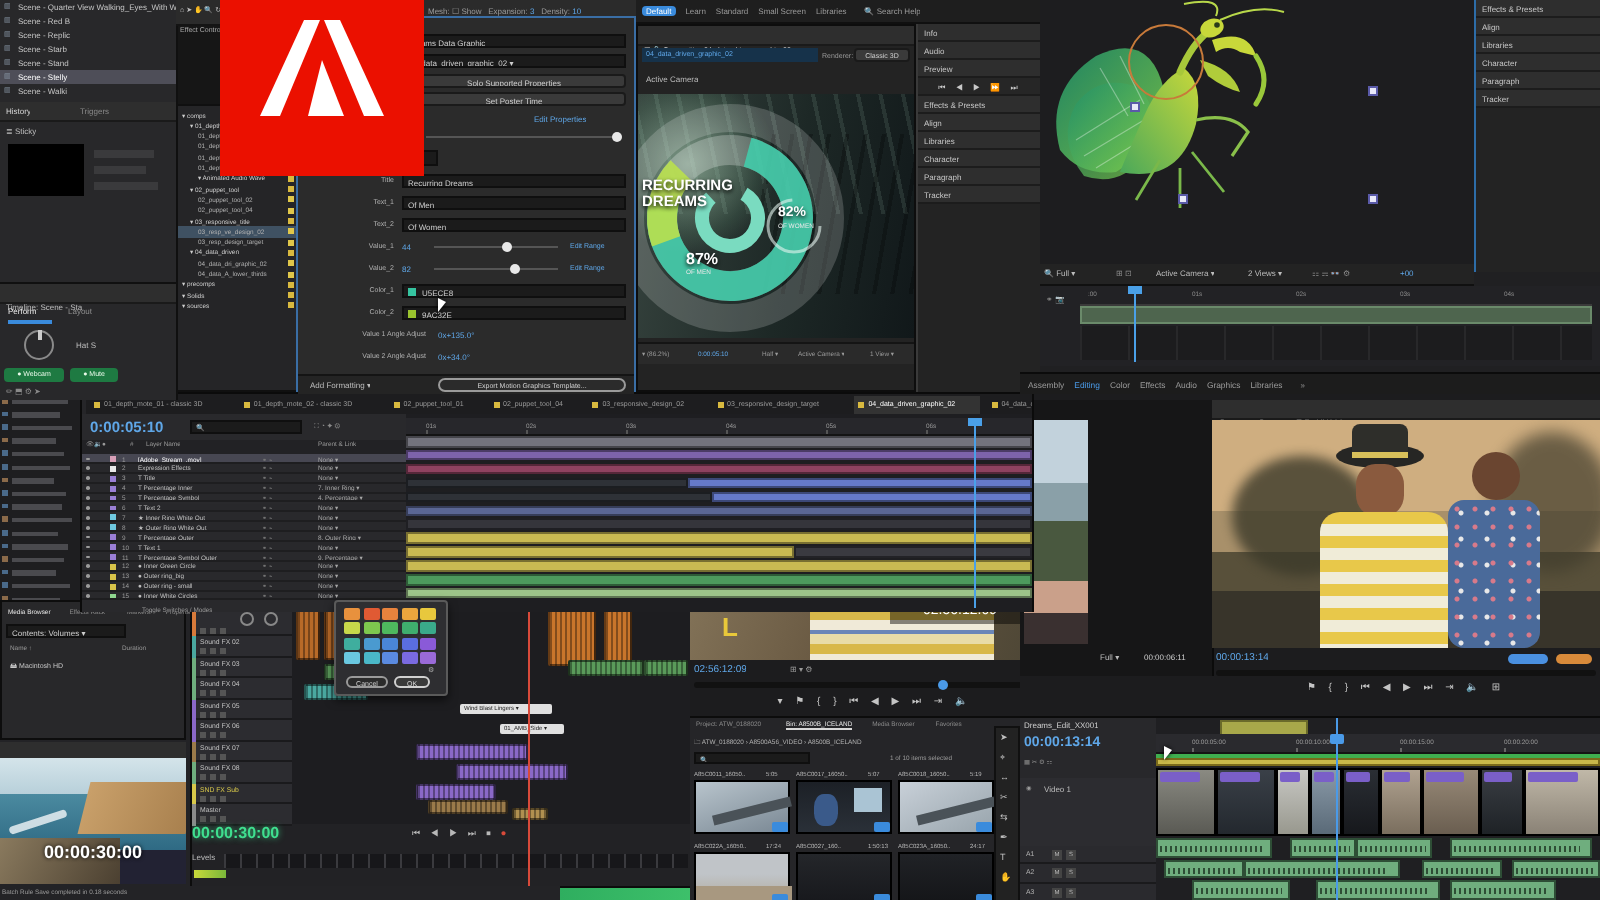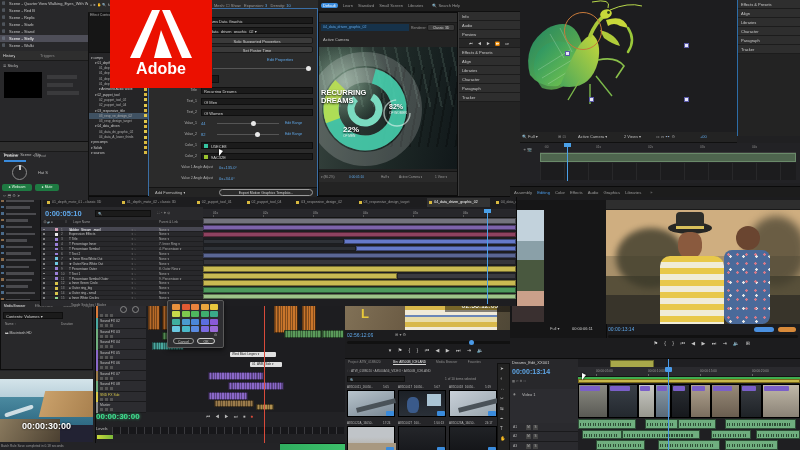--- a/index.html
+++ b/index.html
@@ -928,21 +928,21 @@
         <circle cx="46" cy="62" r="34" fill="none" stroke="rgba(255,255,255,.25)" stroke-width="15"></circle>
         <circle cx="46" cy="62" r="34" fill="none" stroke="#3fd0ad" stroke-width="15" stroke-dasharray="160 54" transform="rotate(-75 46 62)" opacity="0.85"></circle>
         <circle cx="46" cy="62" r="34" fill="none" stroke="#b9e04e" stroke-width="15" stroke-dasharray="38 176" transform="rotate(160 46 62)" opacity="0.9"></circle>
         <circle cx="46" cy="62" r="14" fill="none" stroke="#7adbc0" stroke-width="7" stroke-dasharray="70 18" transform="rotate(-60 46 62)"></circle>
         <circle cx="78" cy="66" r="13" fill="none" stroke="rgba(230,245,240,.6)" stroke-width="1.5" stroke-dasharray="60 22"></circle>
       </svg>
       <div class="abs" style="left:2px;top:42px;font-weight:bold;color:#fff;font-size:7.5px;line-height:8px;text-shadow:0 1px 2px #000;">
         <div>RECURRING</div>
           <div>DREAMS</div>
         </div>
-      <div class="abs" style="left:24px;top:78px;color:#fff;font-size:8px;font-weight:bold;text-shadow:0 1px 2px #000;">22%</div>
+      <div class="abs" style="left:24px;top:78px;color:#fff;font-size:8px;font-weight:bold;text-shadow:0 1px 2px #000;">87%</div>
       <div class="abs" style="left:24px;top:87px;color:#e8e8e8;font-size:3.2px;">OF MEN</div>
       <div class="abs" style="left:70px;top:56px;color:#fff;font-size:7px;font-weight:bold;text-shadow:0 1px 2px #000;">82%</div>
       <div class="abs" style="left:70px;top:64px;color:#e8e8e8;font-size:3.2px;">OF WOMEN</div>
     </div>
 
     <div class="abs" style="left:0;top:158px;width:138px;height:10px;background:#2a2a2a;border-top:1px solid #141414;">
       <span class="t3" style="position:absolute;left:2px;top:3px;">▾ <span>(86.2%)</span></span>
       <span class="t3 blue" style="position:absolute;left:30px;top:3px;">0:00:05:10</span>
       <span class="t3" style="position:absolute;left:62px;top:3px;"><span>Half</span> ▾</span>
       <span class="t3" style="position:absolute;left:80px;top:3px;"><span>Active Camera</span> ▾</span>
@@ -1055,16 +1055,15 @@
       </span>
     <span class="t" style="color:#8a8a8a;margin-left:4px;">»</span>
   </div>
 
   <div class="abs" style="left:110px;top:0;width:102px;height:88px;background:#eb1000;z-index:40;">
     <svg width="102" height="58" viewBox="0 0 102 58" class="abs" style="left:0;top:4px;">
       <polygon points="20,54 42,6 50,6 30,54" fill="#fff"></polygon>
       <polygon points="82,54 60,6 52,6 72,54" fill="#fff"></polygon>
       <polygon points="51,26 62,54 44,54" fill="#fff"></polygon>
     </svg>
-    <div class="abs" style="left:0;top:60px;width:102px;text-align:center;color:#fff;font-size:16px;font-weight:bold;">Adobe</div>
   </div>
 
 </div>
 
 </body></html>

